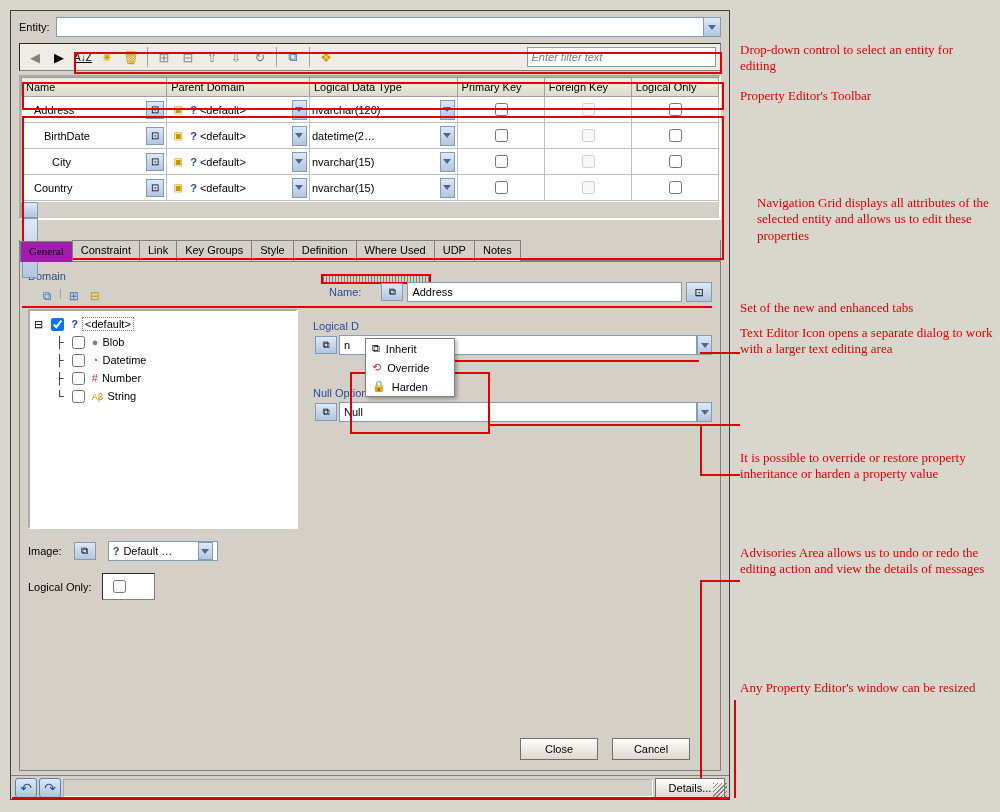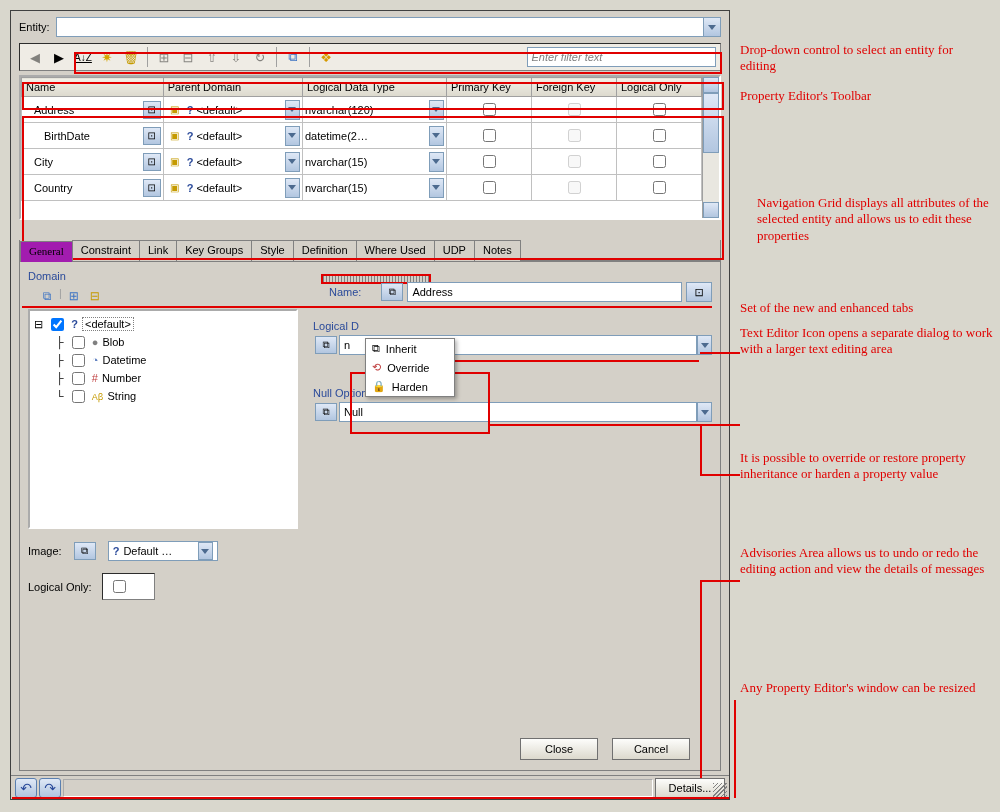--- a/index.html
+++ b/index.html
@@ -80,21 +80,21 @@
     flex: 1;
     border: 1px solid #7f9db9;
     background: #fff;
     height: 20px;
     padding: 0 4px;
     font-style: italic;
     color: #808080;
     display: flex; align-items: center;
     max-width: 190px;
   }
-  .grid-wrap { border: 2px inset #fff; height: 145px; display: flex; }
+  .grid-wrap { border: 2px inset #fff; height: 145px; display: flex; flex-direction: column; }
   .grid { flex: 1; overflow: hidden; background: #fff; }
   .grid table { border-collapse: collapse; width: 100%; }
   .grid th {
     background: linear-gradient(#f2f1e8, #dcd9cd);
     border: 1px solid #a0a0a0;
     padding: 3px 4px;
     text-align: left;
     font-weight: normal;
     font-size: 11px;
   }
@@ -347,21 +347,21 @@
                       <div class="tri-down"></div>
                     </span>
                   </div>
                 </td>
             <td class="check-center"><input type="checkbox" style=""></td>
             <td class="check-center"><input type="checkbox" disabled="" style=""></td>
             <td class="check-center"><input type="checkbox" style=""></td>
           </tr>
           <tr>
             <td>
-                  <div class="cell-flex" style="padding-left:10px;justify-content:flex-end;">
+                  <div class="cell-flex" style="padding-left:28px;justify-content:flex-end;">
                     <span>City</span>
                     <span style="flex:1"></span>
                     <span class="mini-icon">⊡</span>
                   </div>
                 </td>
             <td>
                   <div class="cell-flex">
                     <span class="mini-icon" style="border:none;background:none;color:#c59a00">▣</span>
                     <span style="color:#2a4a9a;font-weight:bold">?</span>
                     <span>&lt;default&gt;</span>

